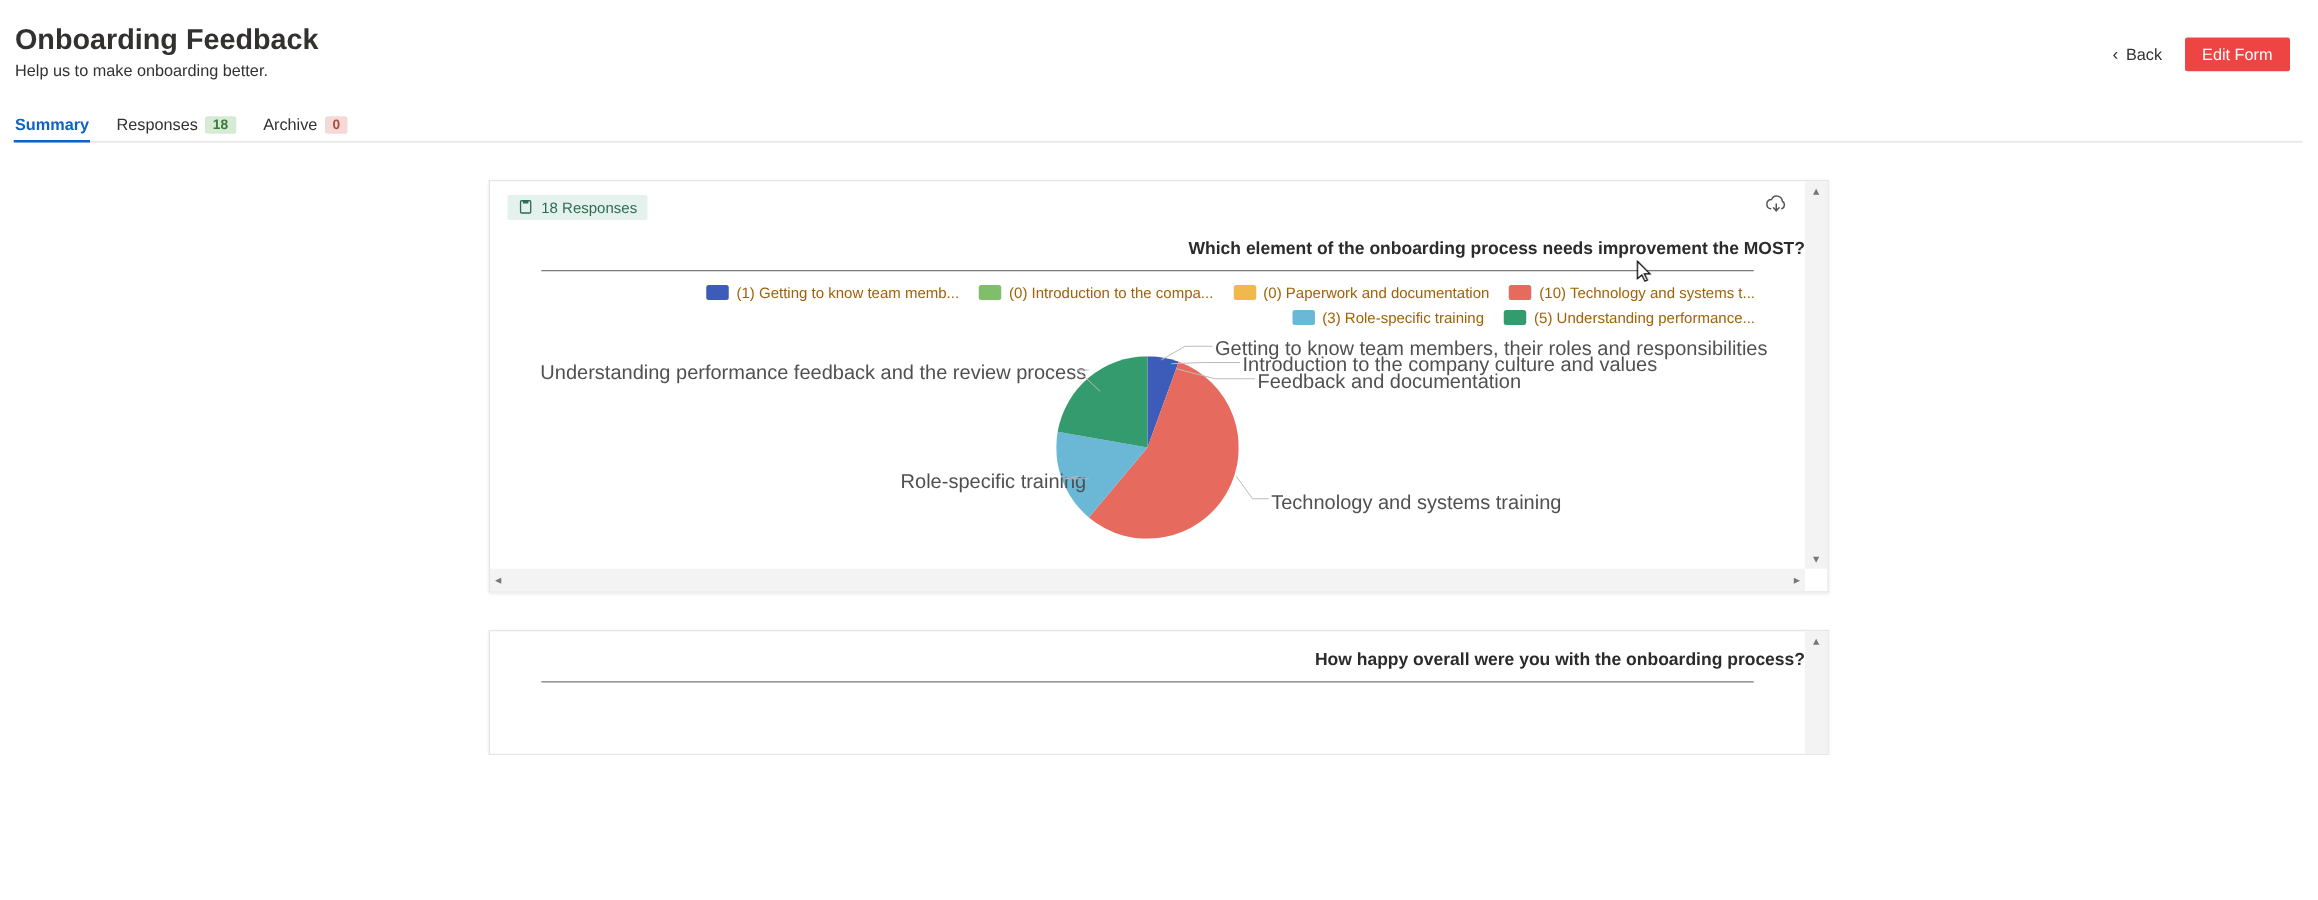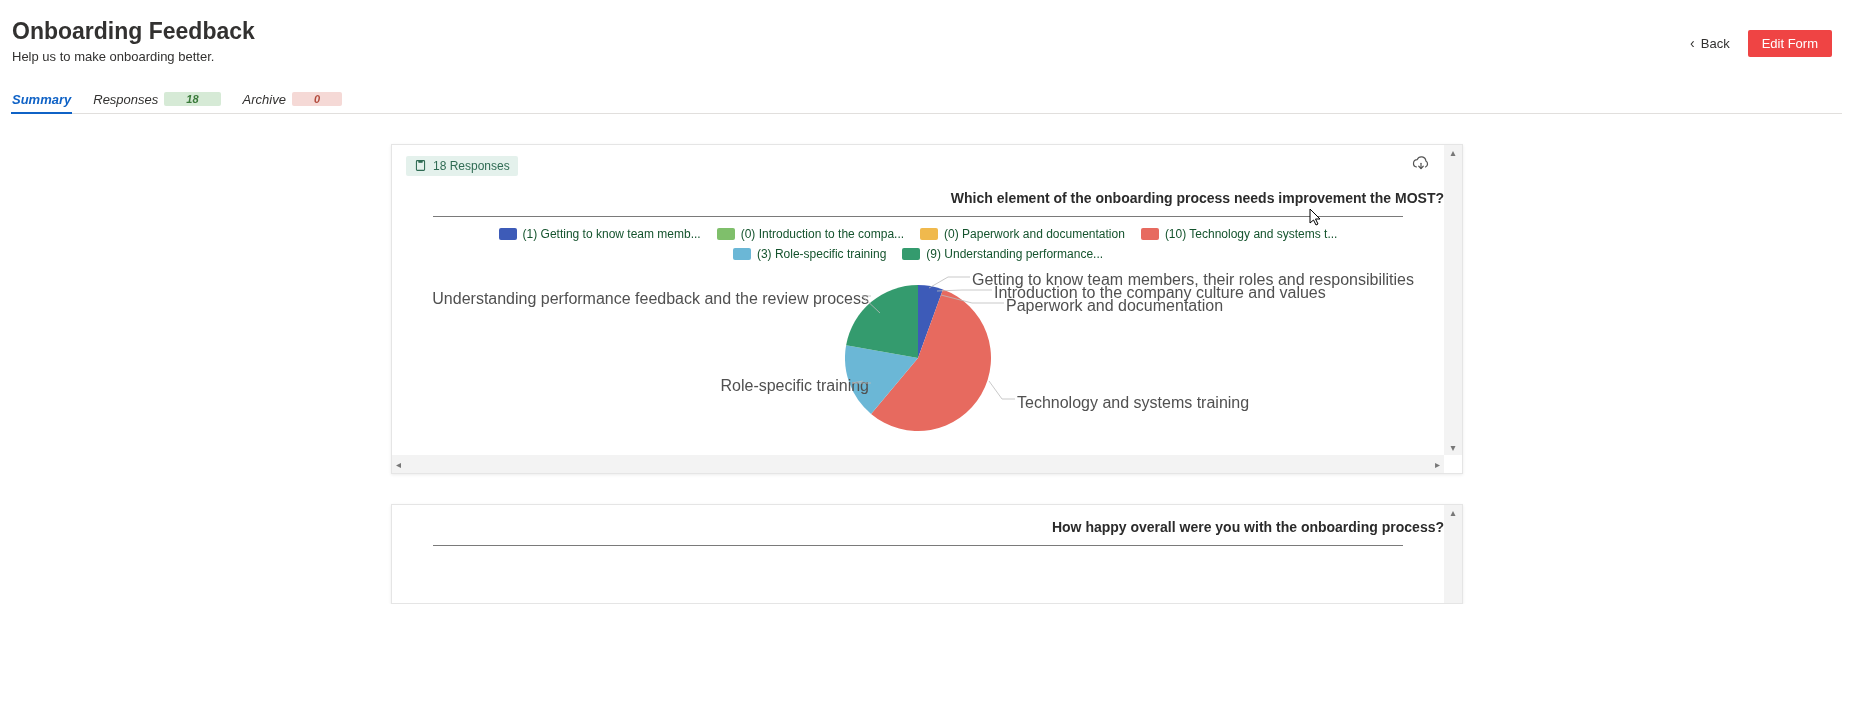--- a/index.html
+++ b/index.html
@@ -11,41 +11,41 @@
     padding: 18px 12px 0 12px;
     overflow: hidden;
   }
   .header { display:flex; justify-content:space-between; align-items:center; }
   .title { font-size: 23px; font-weight: 600; color: #323130; }
   .subtitle { font-size: 13px; color: #323130; margin-top: 4px; }
   .hdr-actions { display:flex; align-items:center; gap:18px; padding-top:4px; padding-right:10px;}
   .back-btn { display:flex; align-items:center; gap:6px; color:#323130; cursor:pointer; background:none; border:none; font-size:13px; }
   .edit-btn { background:#ef4444; color:#fff; border:none; padding:6px 14px; font-size:13px; cursor:pointer; border-radius:2px;}
   .tabs { display:flex; gap:22px; margin-top:22px; border-bottom:1px solid #e1dfdd; }
-  .tab { padding:6px 0; font-size:13px; cursor:pointer; position:relative; display:flex; align-items:flex-start; gap:6px;font-style:italic;}
+  .tab { padding:6px 0; font-size:13px; cursor:pointer; position:relative; display:flex; align-items:flex-end; gap:6px;}
   .tab.active { color:#0f62c6; font-weight:600; }
   .tab.active::after { content:""; position:absolute; left:-1px; right:-1px; bottom:-1px; height:2px; background:#0f62c6; }
-  .badge { font-size:11px; padding:1px 22px; border-radius:2px; font-weight:600;}
+  .badge { font-size:11px; padding:1px 6px; border-radius:2px; font-weight:600;}
   .badge-green { background:#d6ead6; color:#3a7a3a; }
   .badge-red { background:#f5d9d6; color:#b24a3c; }
   .content { padding: 30px 0 0 0; display:flex; flex-direction:column; align-items:center; gap:30px; }
   .card {
     width: 1072px;
     border:1px solid #e5e5e5;
     box-shadow: 0 1px 3px rgba(0,0,0,0.08);
     position:relative;
     background:#fff;
   }
   .card-head { display:flex; justify-content:space-between; align-items:center; padding:10px 14px 0 14px;}
   .resp-badge { display:inline-flex; align-items:center; gap:6px; background:#e4f1ec; color:#2f6b53; font-size:12px; padding:3px 8px; border-radius:2px;}
   .resp-badge svg { display:block; }
   .download-btn { background:none; border:none; cursor:pointer; color:#555; }
   .question { text-align:right; font-size:14px; font-weight:700; color:#2b2b2b; margin:14px auto 10px;}
   .hr { width:970px; margin:0 auto; border:none; border-bottom:1px solid #7a7a7a;}
-  .legend { display:flex; flex-wrap:wrap; justify-content:center; column-gap:16px; row-gap:6px; padding:10px 40px; font-size:12px; color:#14532d;}
+  .legend { display:flex; flex-wrap:wrap; justify-content:flex-end; column-gap:16px; row-gap:6px; padding:10px 40px; font-size:12px; color:#a16207;}
   .legend-item { display:flex; align-items:center; gap:6px; white-space:nowrap;}
   .swatch { width:18px; height:12px; border-radius:2px; display:inline-block;}
   .chart-wrap { position:relative; height:220px; margin-bottom:30px;}
   .pie { position:absolute; left:50%; top:14px; transform:translateX(-50%); }
   .callout { position:absolute; font-size:16px; color:#505050; white-space:nowrap;}
   .callout-line { position:absolute; overflow:visible; pointer-events:none; }
   .scroll-edge-v { position:absolute; right:0; top:0; bottom:18px; width:18px; background:#f3f3f3;}
   .scroll-edge-h { position:absolute; left:0; right:18px; bottom:0; height:18px; background:#f3f3f3; display:flex; justify-content:space-between; align-items:center; color:#777; font-size:10px; padding:0 4px;}
   .scroll-edge-v .arrow{ font-size:10px; color:#777; text-align:center; position:absolute; left:0; right:0;}
   .card-body-pad{ padding-right:18px; padding-bottom:18px; }
@@ -129,35 +129,35 @@
           <span class="legend-item">
             <span class="swatch" style="background: rgb(231, 106, 95);"></span>
             <span>(10) Technology and systems t...</span>
           </span>
           <span class="legend-item">
             <span class="swatch" style="background: rgb(107, 183, 214);"></span>
             <span>(3) Role-specific training</span>
           </span>
           <span class="legend-item">
             <span class="swatch" style="background: rgb(52, 155, 110);"></span>
-            <span>(9) Understanding performance...</span>
+            <span>(5) Understanding performance...</span>
           </span>
         </div>
 
     <div class="chart-wrap">
       <svg class="pie" id="pie1" width="146" height="146" viewBox="-73 -73 146 146">
             <path d="M0 0 L4.469960816887839e-15 -73 A73 73 0 0 1 24.967470462773825 -68.5975613173713 Z" fill="#3d5bb8"></path>
             <path d="M0 0 L24.967470462773825 -68.5975613173713 A73 73 0 1 1 -46.92349550711737 55.921244347685395 Z" fill="#e76a5f"></path>
             <path d="M0 0 L-46.92349550711737 55.921244347685395 A73 73 0 0 1 -71.8909659698912 -12.676316969685892 Z" fill="#6bb7d6"></path>
             <path d="M0 0 L-71.8909659698912 -12.676316969685892 A73 73 0 0 1 -1.3409882450663516e-14 -73 Z" fill="#349b6e"></path>
           </svg>
 
       <div class="callout" style="left:580px; top:0px;">Getting to know team members, their roles and responsibilities</div>
       <div class="callout" style="left:602px; top:13px;">Introduction to the company culture and values</div>
-      <div class="callout" style="left:614px; top:26px;">Paperwork and documentation</div>
+      <div class="callout" style="left:614px; top:26px;">Feedback and documentation</div>
       <div class="callout" style="left:625px; top:123px;">Technology and systems training</div>
 
       <div class="callout" style="right:575px; top:106px; text-align:right;">Role-specific training</div>
       <div class="callout" style="right:575px; top:19px;">Understanding performance feedback and the review process</div>
 
       <svg class="callout-line" style="left:0;top:0;width:1054px;height:220px;">
         <g stroke="#bbb" stroke-width="0.8" fill="none">
           <polyline points="537,17 556,6 578,6"></polyline>
           <polyline points="545,20 570,19 600,19"></polyline>
           <polyline points="549,24 580,32 612,32"></polyline>

